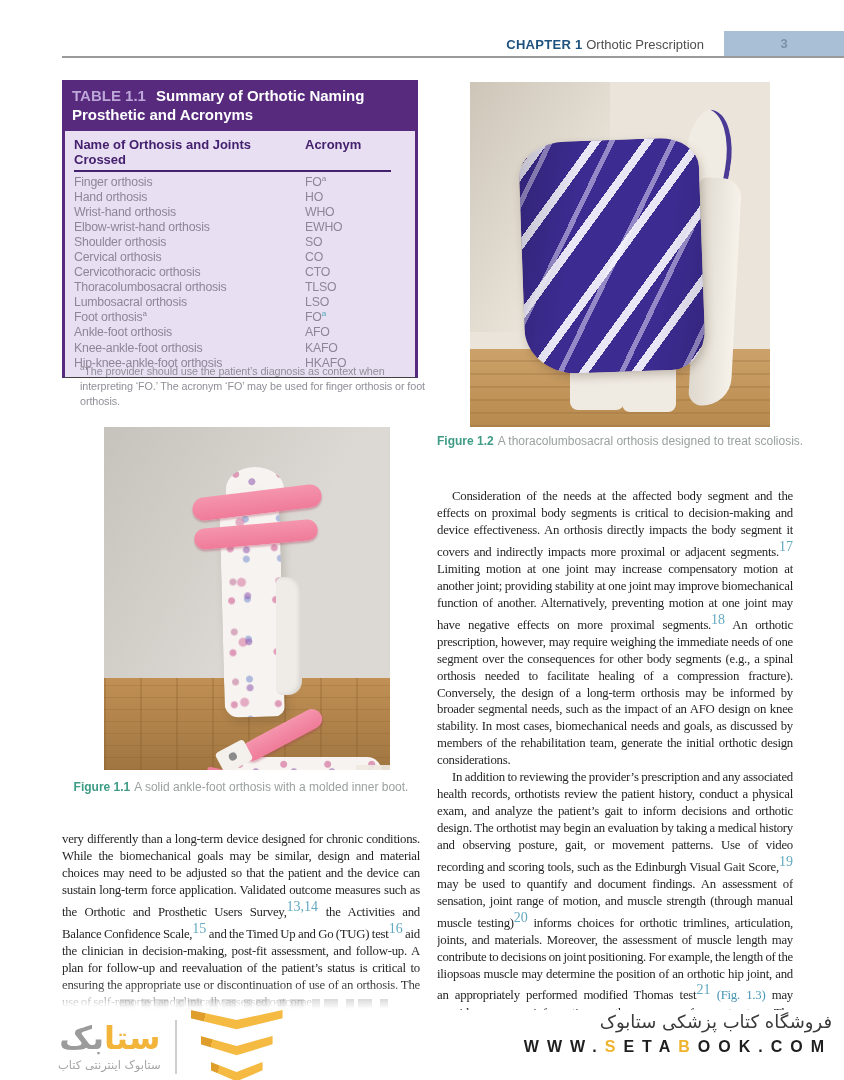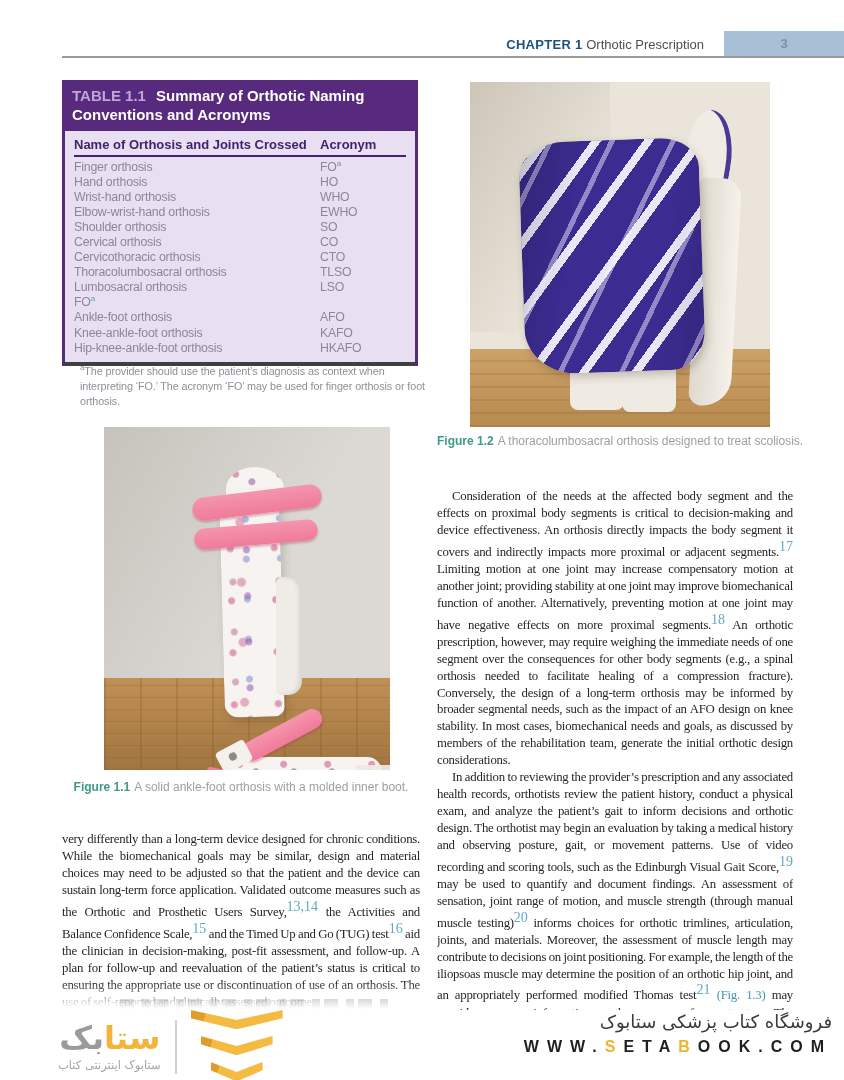--- a/index.html
+++ b/index.html
@@ -13,21 +13,21 @@
   .head-rule{position:absolute;top:56px;left:62px;right:0;height:2px;background:#9a9a9a;}
   .page-num-box{position:absolute;top:31px;left:724px;width:120px;height:25px;background:#a9bfd6;
                 display:flex;align-items:center;justify-content:center;}
   .page-num-box span{color:#7b91a9;font-weight:bold;font-size:13px;}
 
   
   .tbl{position:absolute;left:62px;top:80px;width:356px;box-sizing:border-box;}
   .tbl-head{background:#572a7e;color:#fff;padding:7px 10px 6px 10px;font-size:15px;font-weight:bold;line-height:1.25;}
   .tbl-label{color:#bda6d8;font-weight:bold;margin-right:6px;}
   .tbl-body{background:#e9dff2;border-left:3px solid #572a7e;border-right:3px solid #572a7e;
-            border-bottom:4px solid #404040;padding:0 9px 6px 9px;box-sizing:border-box;}
+            border-bottom:1px solid #404040;padding:0 24px 6px 9px;box-sizing:border-box;}
   .tbl-cols{display:flex;color:#44216e;font-weight:bold;font-size:13px;padding:6px 0 3px 0;
             border-bottom:2px solid #44216e;}
   .tbl-cols .c1{flex:1;}
   .tbl-cols .c2{width:86px;}
   .trow{display:flex;font-size:12.3px;color:#8e8698;line-height:15.1px;letter-spacing:-0.2px;}
   .trow:first-child{margin-top:3px;}
   .tname{flex:1;}
   .tacr{width:86px;}
   .tbl sup,.footnote sup{font-size:8px;line-height:0;}
   .tbl sup.teal{color:#49a7b8;}
@@ -139,21 +139,21 @@
     <span class="ch-title">Orthotic Prescription</span>
   </div>
   <div class="page-num-box">
     <span>3</span>
   </div>
   <div class="head-rule"></div>
 
   <section class="tbl">
     <div class="tbl-head">
       <span class="tbl-label">TABLE 1.1</span>
-      <span class="tbl-title">Summary of Orthotic Naming Conventions and Acronyms</span>
+      <span class="tbl-title">Summary of Orthotic Naming Prosthetic and Acronyms</span>
     </div>
     <div class="tbl-body">
       <div class="tbl-cols">
         <span class="c1">Name of Orthosis and Joints Crossed</span>
         <span class="c2">Acronym</span>
       </div>
       <div>
           <div class="trow">
             <span class="tname">Finger orthosis</span>
             <span class="tacr">FO<sup>a</sup></span>
@@ -184,20 +184,21 @@
           </div>
           <div class="trow">
             <span class="tname">Thoracolumbosacral orthosis</span>
             <span class="tacr">TLSO</span>
           </div>
           <div class="trow">
             <span class="tname">Lumbosacral orthosis</span>
             <span class="tacr">LSO</span>
           </div>
           <div class="trow">
+            <span class="tname">Foot orthosis<sup>a</sup></span>
             <span class="tacr">FO<sup class="teal">a</sup></span>
           </div>
           <div class="trow">
             <span class="tname">Ankle-foot orthosis</span>
             <span class="tacr">AFO</span>
           </div>
           <div class="trow">
             <span class="tname">Knee-ankle-foot orthosis</span>
             <span class="tacr">KAFO</span>
           </div>

